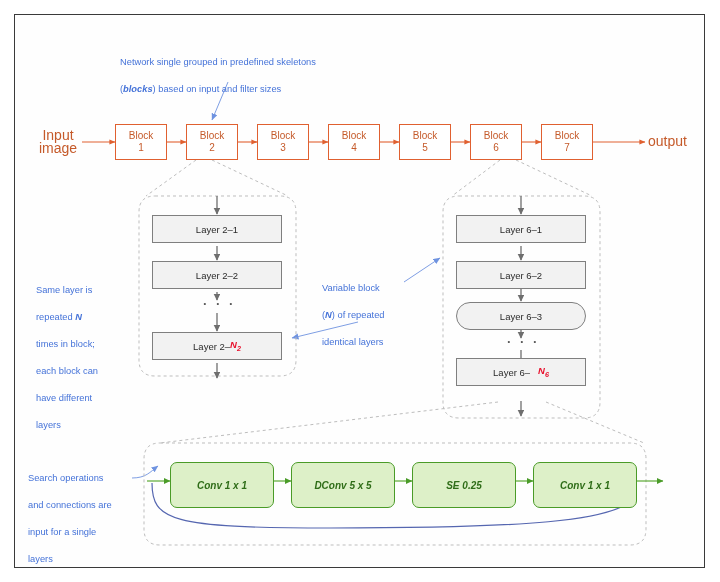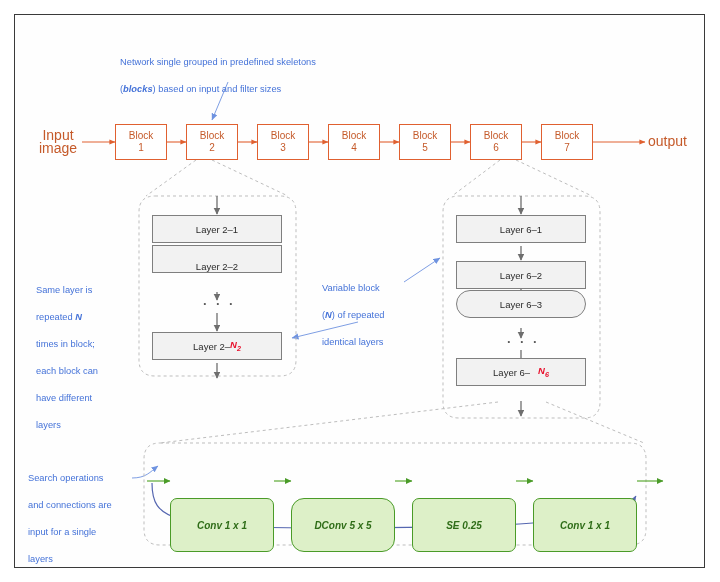--- a/index.html
+++ b/index.html
@@ -94,33 +94,32 @@
     color: #5a5a5a;
     font-size: 13px;
     letter-spacing: 2.5px;
     font-weight: bold;
   }
 
   
   .opbox {
     position: absolute;
     width: 104px;
-    height: 54px;
+    height: 46px;
     border: 1.5px solid #4a9b28;
     background: #ddf0c8;
     border-radius: 7px;
     color: #2f6d18;
     font-size: 10px;
     font-style: italic;
     font-weight: bold;
     display: flex;
     align-items: center;
     justify-content: center;
     box-sizing: border-box;
-    margin-top: 36px;
   }
 </style>
 </head>
 <body>
 
 <div id="figure">
 
   <div id="frame"></div>
 
   <svg id="svg-layer" viewBox="0 0 720 582" xmlns="http://www.w3.org/2000/svg">
@@ -270,48 +269,48 @@
   <div class="block" style="left:541px; top:124px;">
     <span>Block</span>
     <span>7</span>
   </div>
 
   <div class="io-label" style="left:648px; top:135px; width:50px; text-align:left;">output</div>
 
   <div class="layerbox" style="left:152px; top:215px;">
     <span>Layer 2–1</span>
   </div>
-  <div class="layerbox" style="left:152px; top:245px;align-items:flex-end;">
+  <div class="layerbox" style="left:152px; top:261px;">
     <span>Layer 2–2</span>
   </div>
   <div class="dots" style="left:203px; top:296px;">· · ·</div>
   <div class="layerbox" style="left:152px; top:332px;">
     <span>Layer 2–</span>
       <span class="nred">N<sub>2</sub></span>
   </div>
 
   <div class="layerbox" style="left:456px; top:215px;">
     <span>Layer 6–1</span>
   </div>
   <div class="layerbox" style="left:456px; top:261px;">
     <span>Layer 6–2</span>
   </div>
-  <div class="layerbox" style="left:456px; top:290px;border-radius:14px;">
+  <div class="layerbox" style="left:456px; top:302px;border-radius:14px;">
     <span>Layer 6–3</span>
   </div>
   <div class="dots" style="left:507px; top:334px;">· · ·</div>
   <div class="layerbox" style="left:456px; top:358px;gap:8px;">
     <span>Layer 6–</span>
       <span class="nred">N<sub>6</sub></span>
   </div>
 
   <div class="opbox" style="left:170px; top:462px;">
     <span>Conv 1 x 1</span>
   </div>
-  <div class="opbox" style="left:291px; top:462px;border-radius:13px;">
+  <div class="opbox" style="left:291px; top:462px;">
     <span>DConv 5 x 5</span>
   </div>
   <div class="opbox" style="left:412px; top:462px;">
     <span>SE 0.25</span>
   </div>
   <div class="opbox" style="left:533px; top:462px;">
     <span>Conv 1 x 1</span>
   </div>
 
 </div>

